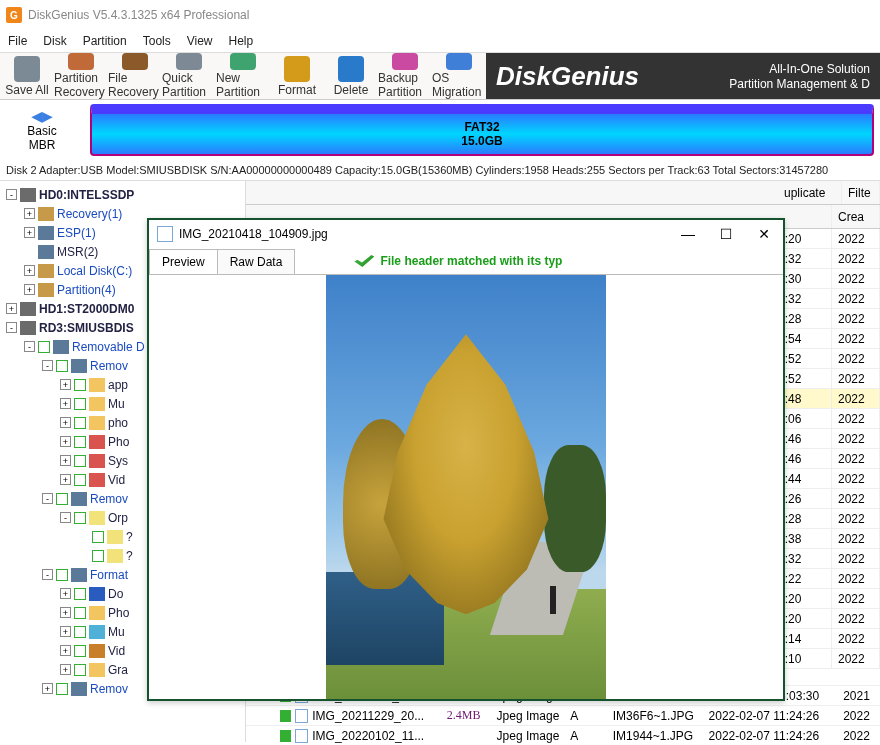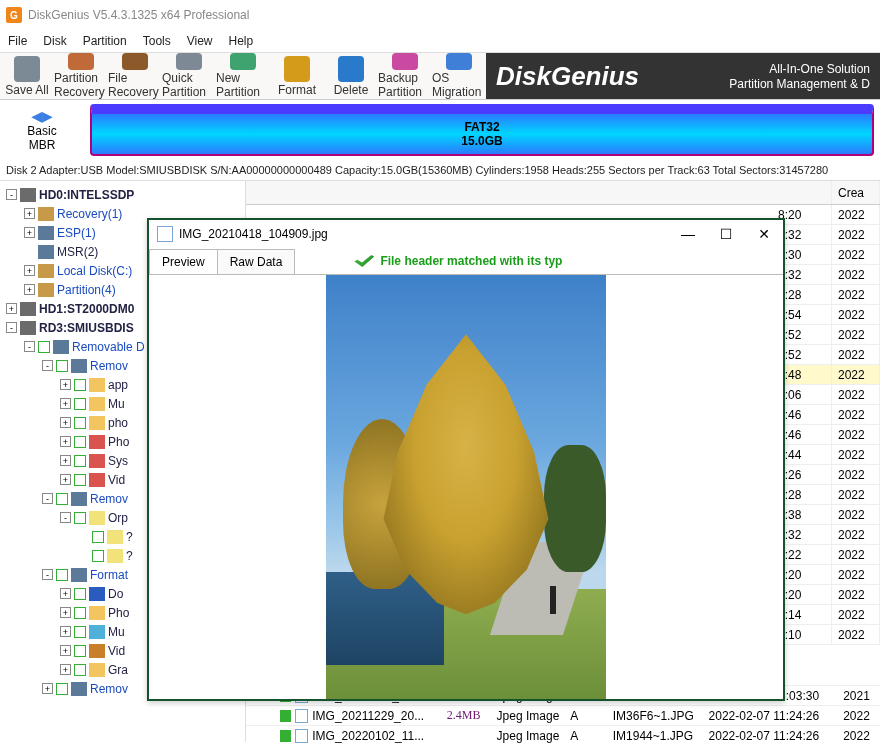--- a/index.html
+++ b/index.html
@@ -303,20 +303,24 @@
       </div>
       <div class="row" style="padding-left: 42px;">
         <div class="tgl">+</div>
         <div class="chk"></div>
         <div class="ic" style="background: rgb(91, 122, 153);"></div>
         <span class="txt blue">Remov</span>
       </div>
     </div>
   <div class="filegrid">
     <div class="gridhead" style="justify-content:flex-end;">
+      <div class="col c-dup">uplicate</div>
+      <div class="col c-fil">Filte</div>
+    </div>
+    <div class="gridhead" style="justify-content:flex-end;">
       <div class="col c-time"></div>
       <div class="col c-date">Crea</div>
     </div>
     <div class="gridbody" id="gridbody">
         <div class="gridrow" style="justify-content: flex-end;">
           <div class="col c-time">8:20</div>
           <div class="col c-date">2022</div>
         </div>
         <div class="gridrow" style="justify-content: flex-end;">
           <div class="col c-time">8:32</div>

